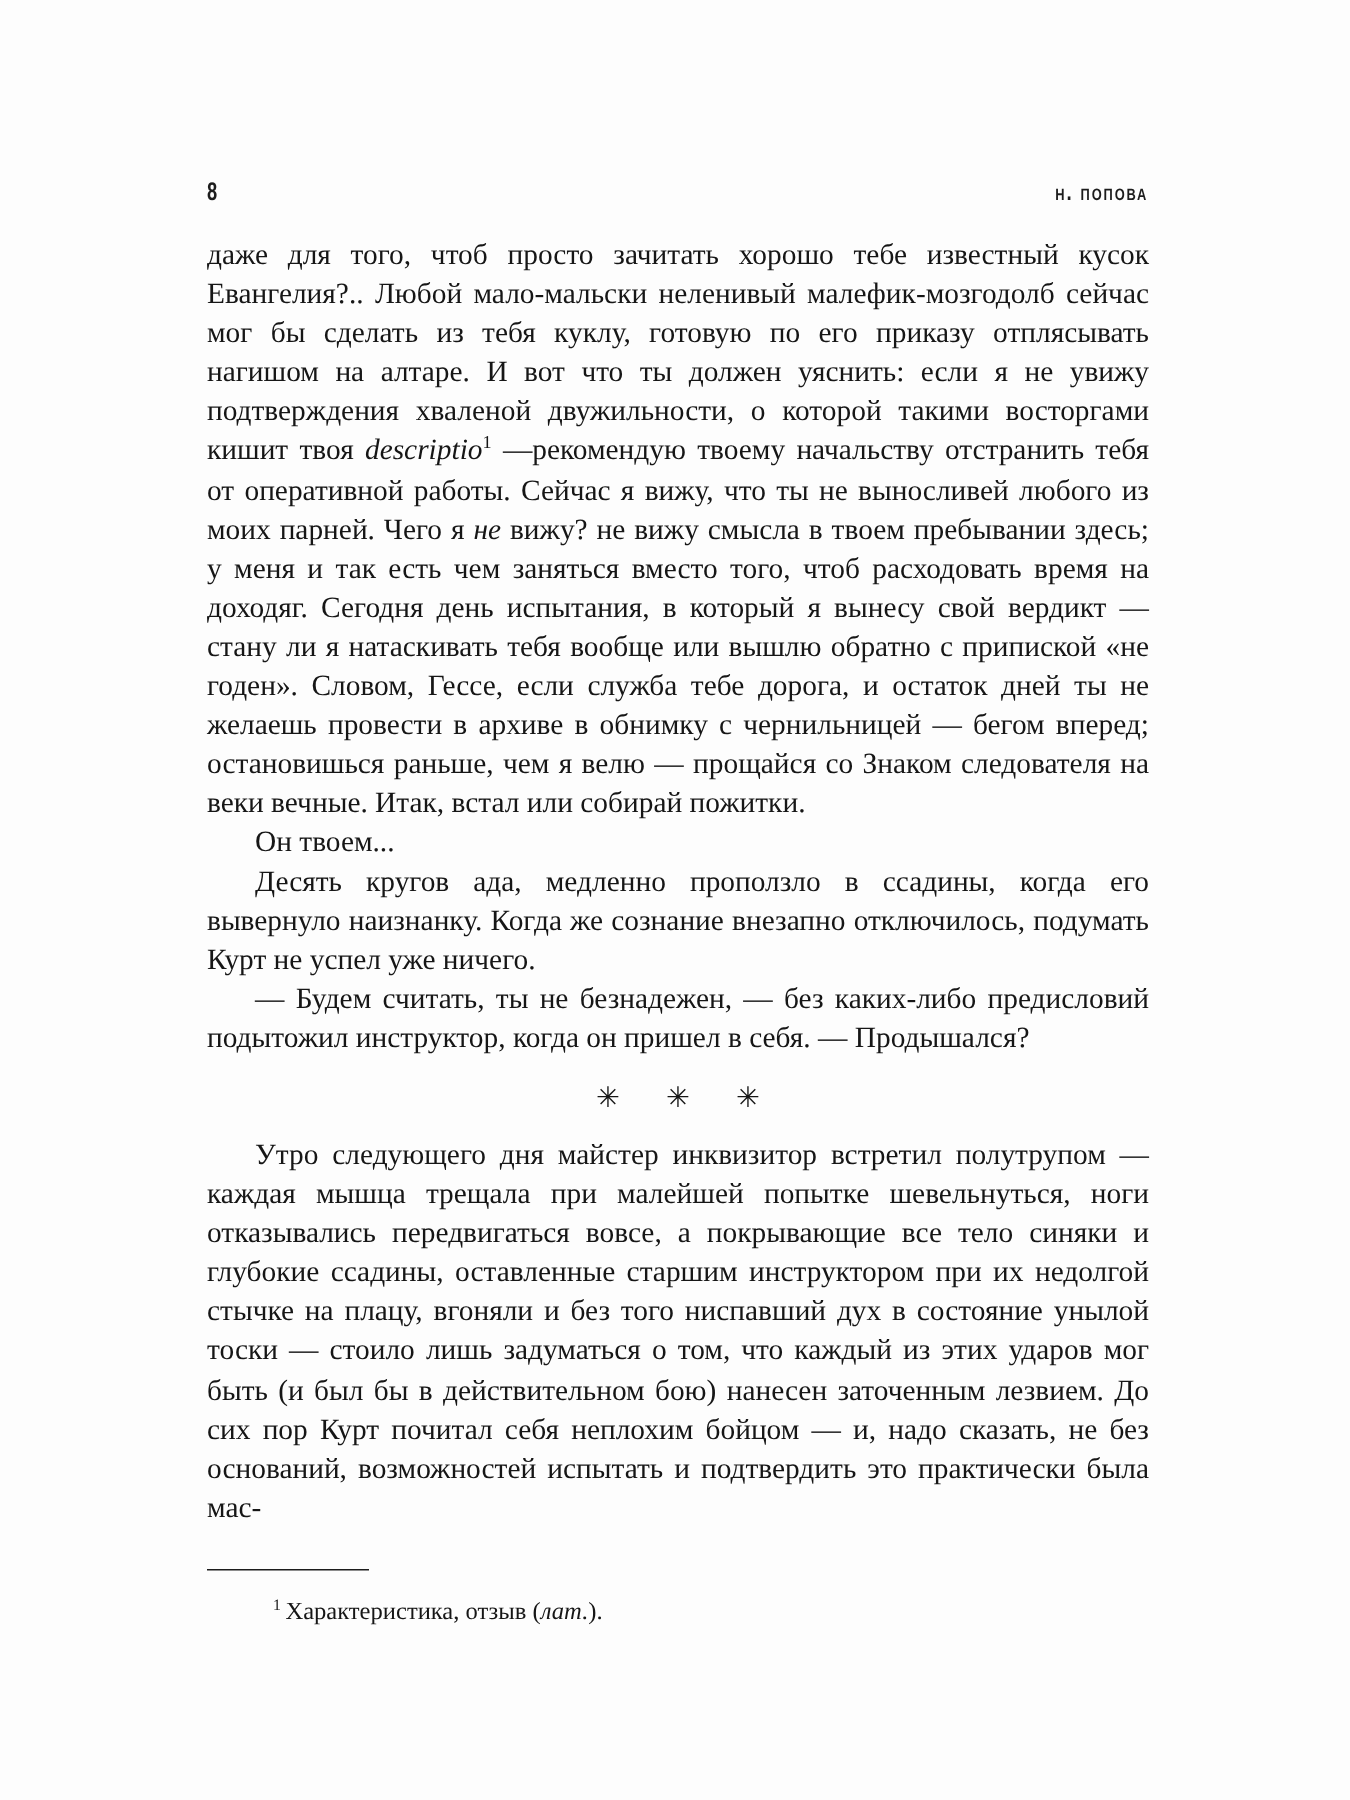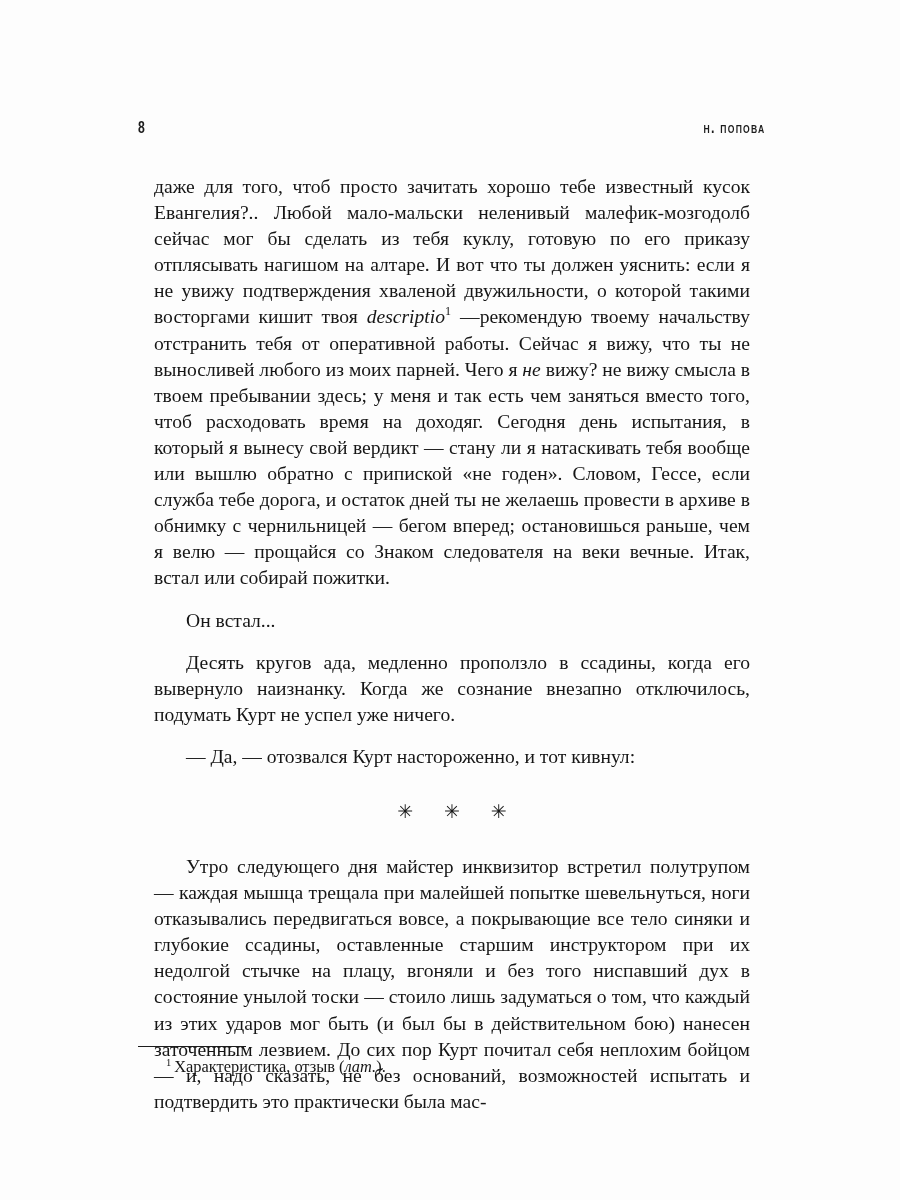--- a/index.html
+++ b/index.html
@@ -52,21 +52,21 @@
   .author-head::first-letter { }
 
   
   .textblock {
     position: absolute;
     left: 138px;
     top: 158px;
     width: 628px;
   }
   p.para {
-    margin: 16px;
+    margin: 0;
     font-size: 19.6px;
     line-height: 26.1px;
     text-align: justify;
     text-justify: inter-word;
     hyphens: manual;
     -webkit-hyphens: manual;
     text-indent: 32px;
     word-spacing: 0px;
   }
   p.para.noindent { text-indent: 0; }
@@ -100,21 +100,21 @@
     top: 1046px;
     width: 628px;
   }
   .footnote-rule {
     width: 108px;
     height: 1px;
     background: #1c1c1c;
     margin: 0 0 9px 0;
   }
   .footnote-text {
-    margin: 0;
+    margin: 16px;
     font-size: 16.4px;
     line-height: 21px;
     text-indent: 28px;
     color: #161616;
   }
   .footnote-text sup {
     font-size: 0.64em;
     vertical-align: super;
     line-height: 0;
     padding-right: 3px;
@@ -125,23 +125,23 @@
 
 <div class="page">
 
   <div class="running-head">
     <span class="folio">8</span>
     <span class="author-head">Н. Попова</span>
   </div>
 
   <div class="textblock" id="textblock">
       <p class="para noindent">даже для того, чтоб просто зачитать хорошо тебе известный кусок Евангелия?.. Любой мало-мальски неленивый малефик-мозгодолб сейчас мог бы сделать из тебя куклу, готовую по его приказу отплясывать нагишом на алтаре. И вот что ты должен уяснить: если я не увижу подтверждения хваленой двужильности, о которой такими восторгами кишит твоя <em class="it">descriptio</em><sup class="fn">1</sup> —рекомендую твоему начальству отстранить тебя от оперативной работы. Сейчас я вижу, что ты не выносливей любого из моих парней. Чего я <em class="it">не</em> вижу? не вижу смысла в твоем пребывании здесь; у меня и так есть чем заняться вместо того, чтоб расходовать время на доходяг. Сегодня день испытания, в который я вынесу свой вердикт — стану ли я натаскивать тебя вообще или вышлю обратно с припиской «не годен». Словом, Гессе, если служба тебе дорога, и остаток дней ты не желаешь провести в архиве в обнимку с чернильницей — бегом вперед; остановишься раньше, чем я велю — прощайся со Знаком следователя на веки вечные. Итак, встал или собирай пожитки.</p>
-      <p class="para">Он встал...</p>
+      <p class="para">Он твоем...</p>
       <p class="para">Десять кругов ада, медленно проползло в ссадины, когда его вывернуло наизнанку. Когда же сознание внезапно отключилось, подумать Курт не успел уже ничего.</p>
-      <p class="para">— Да, — отозвался Курт настороженно, и тот кивнул:</p>
+      <p class="para">— Будем считать, ты не безнадежен, — без каких-либо предисловий подытожил инструктор, когда он пришел в себя. — Продышался?</p>
       <div class="scene-break">✳ ✳ ✳</div>
       <p class="para">Утро следующего дня майстер инквизитор встретил полутрупом — каждая мышца трещала при малейшей попытке шевельнуться, ноги отказывались передвигаться вовсе, а покрывающие все тело синяки и глубокие ссадины, оставленные старшим инструктором при их недолгой стычке на плацу, вгоняли и без того ниспавший дух в состояние унылой тоски — стоило лишь задуматься о том, что каждый из этих ударов мог быть (и был бы в действительном бою) нанесен заточенным лезвием. До сих пор Курт почитал себя неплохим бойцом — и, надо сказать, не без оснований, возможностей испытать и подтвердить это практически была мас-</p>
     </div>
 
   <div class="footnote-area">
     <div class="footnote-rule"></div>
     <p class="footnote-text" id="footnote-line"><sup>1</sup>Характеристика, отзыв (<em>лат.</em>).</p>
   </div>
 
 </div>

